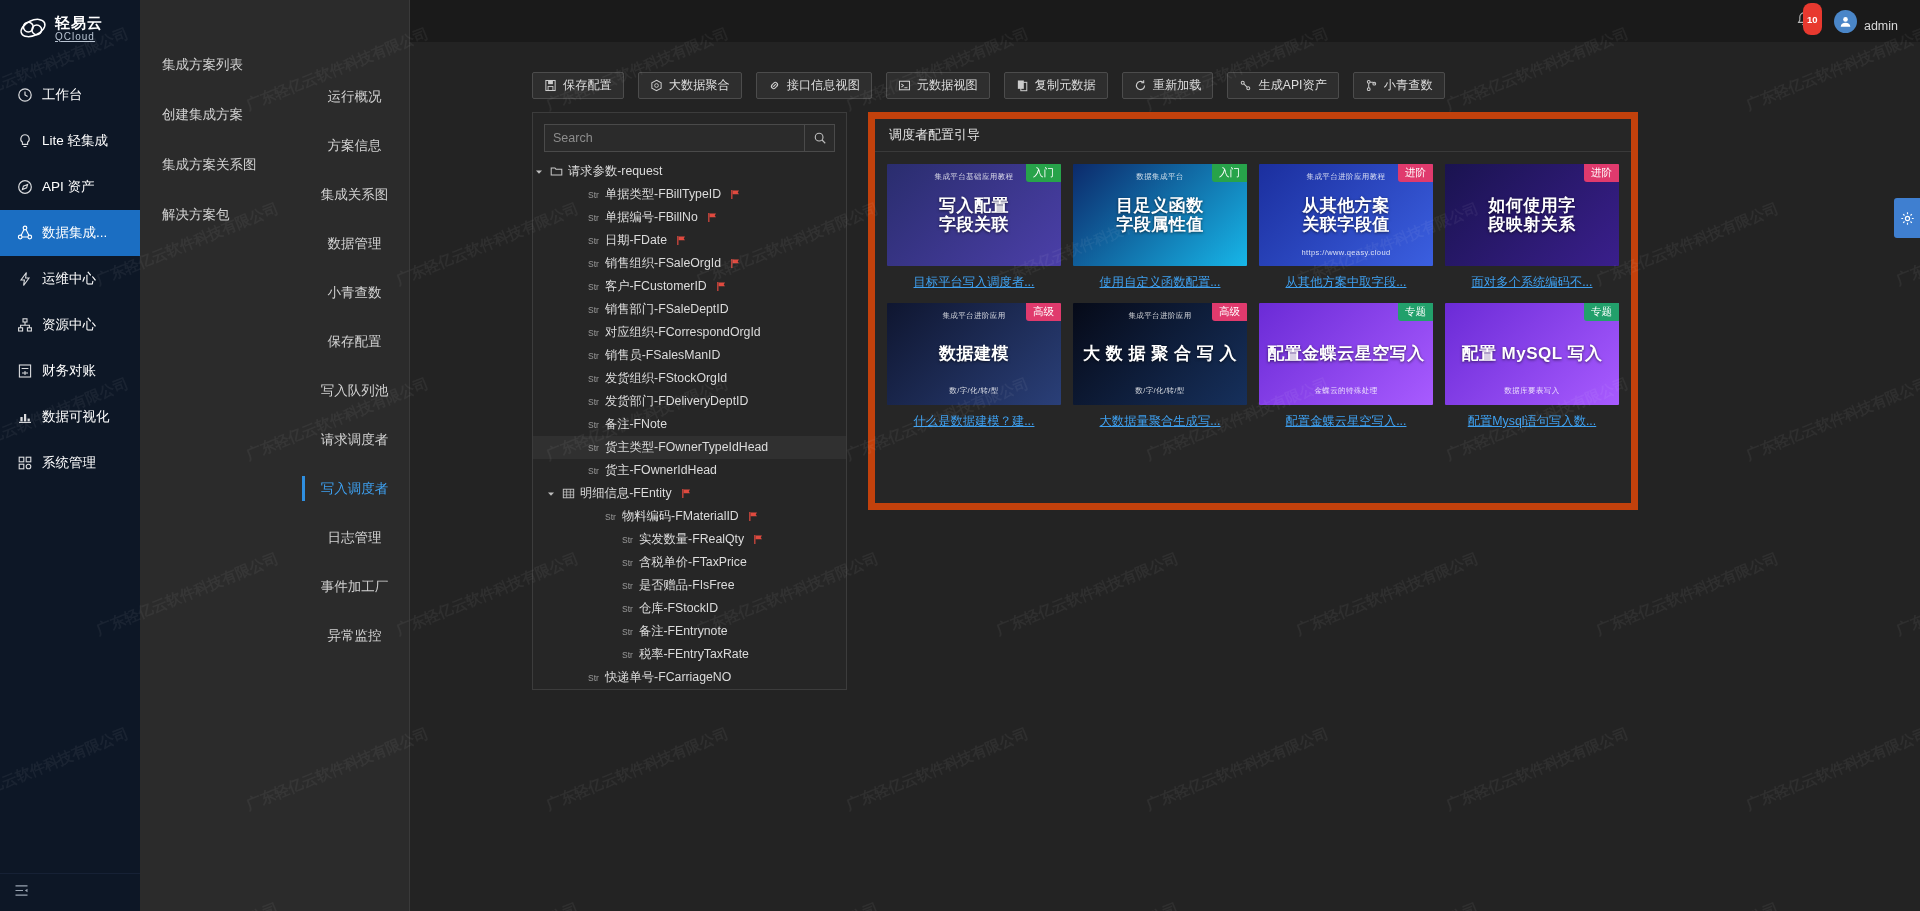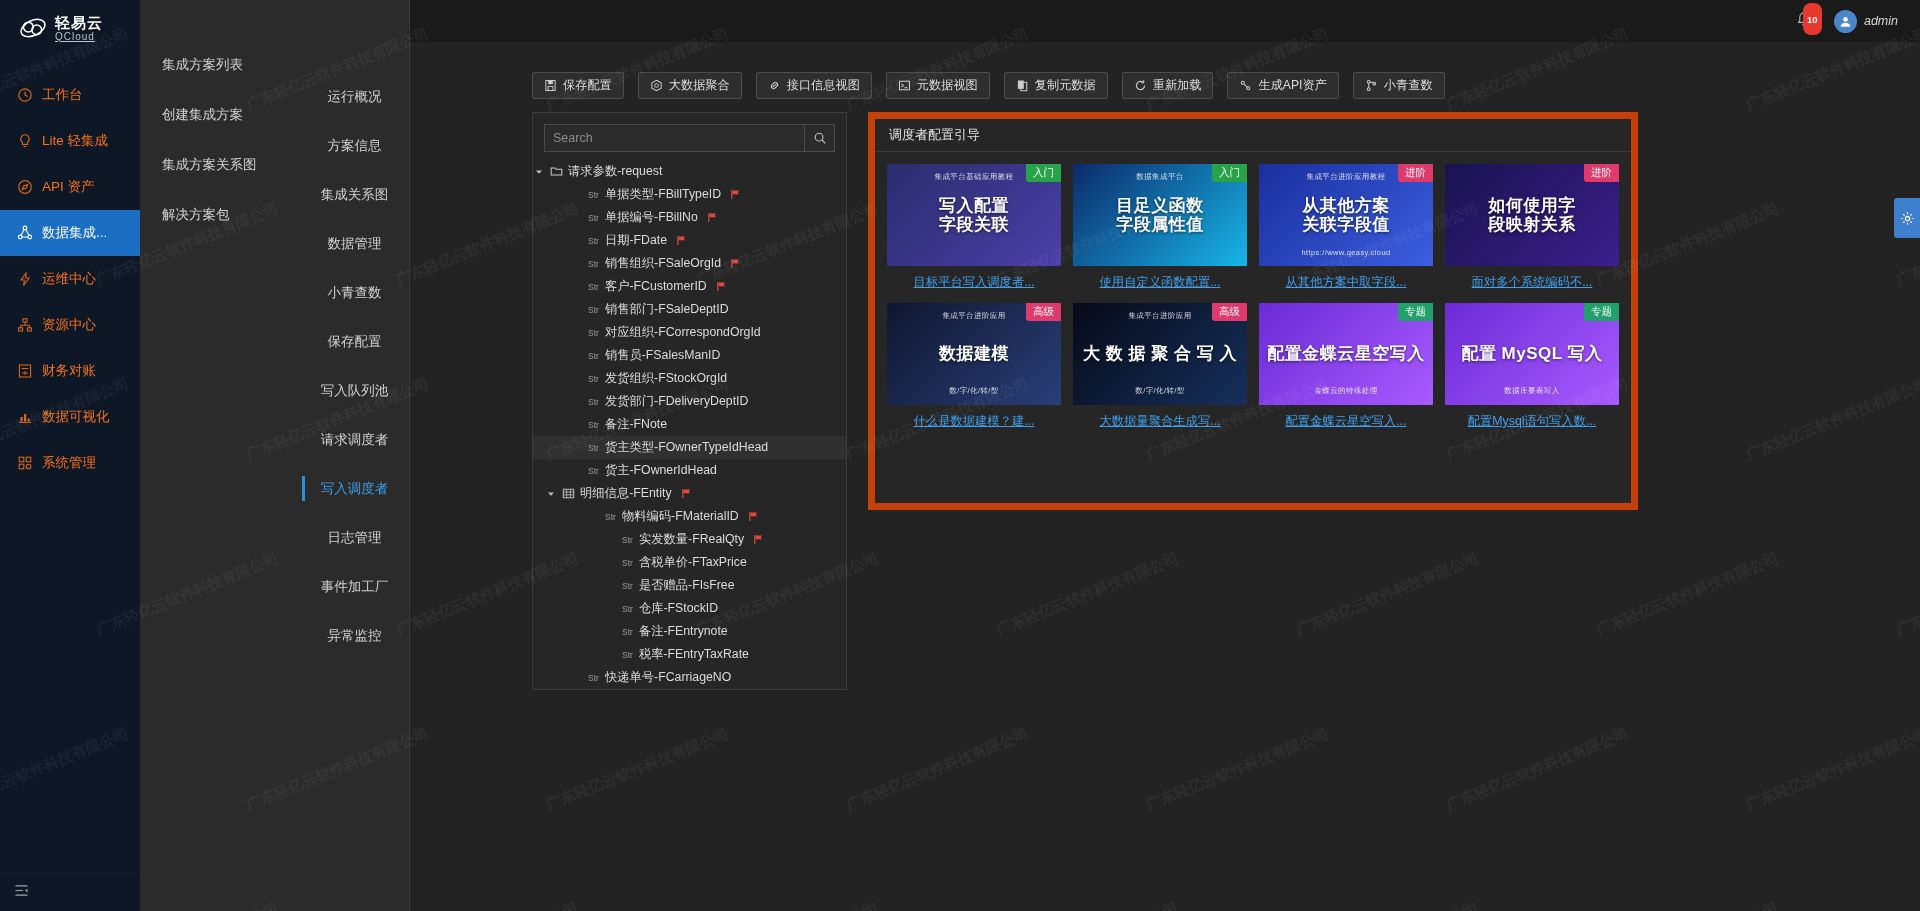--- a/index.html
+++ b/index.html
@@ -25,21 +25,21 @@
     padding-left: 18px;
   }
   .brand-logo { width: 30px; height: 30px; flex: 0 0 30px; }
   .brand-text { display: flex; flex-direction: column; line-height: 1; }
   .brand-name { font-size: 15px; color: #fff; font-weight: bold; letter-spacing: 1px; }
   .brand-sub { font-size: 10px; color: #b9c4d2; letter-spacing: 1px; margin-top: 2px; text-decoration: underline; }
 
   .nav { margin-top: 16px; }
   .nav-item {
     height: 46px; display: flex; align-items: center; gap: 9px;
-    padding-left: 17px; font-size: 13.5px; color: #f97316;
+    padding-left: 17px; font-size: 13.5px; color: #ffffff;
     cursor: pointer;
   }
   .nav-item .ico { width: 16px; height: 16px; flex: 0 0 16px; opacity: .85; display:block; }
   .nav-item.active { background: #1b6ec2; color: #ffffff; }
   .nav-item.active .ico { opacity: 1; }
 
   .sidebar-foot {
     position: absolute; bottom: 0; left: 0; width: 140px; height: 38px;
     display: flex; align-items: center; padding-left: 14px;
     border-top: 1px solid #162135;
@@ -87,21 +87,21 @@
     justify-content: flex-end; padding-right: 22px; gap: 18px;
     z-index: 4;
   }
   .bell-wrap { position: relative; width: 22px; height: 22px; cursor: pointer; }
   .badge {
     position: absolute; top: -7px; left: 9px; min-width: 18px; height: 15px;
     background: #e8392f; color: #fff; border-radius: 8px;
     font-size: 9.5px; display: flex; align-items: center; justify-content: center;
     padding: 16px 4px; font-weight: bold;
   }
-  .user { display: flex; align-items: center; gap: 7px; cursor: pointer; font-style: italic; }
+  .user { display: flex; align-items: flex-end; gap: 7px; cursor: pointer; }
   .avatar {
     width: 23px; height: 23px; border-radius: 50%;
     background: #4a86c8; display:flex; align-items:center; justify-content:center;
   }
   .uname { font-size: 12.5px; color: #d8d8d8; }
 
   
   .toolbar {
     position: absolute; top: 72px; left: 122px;
     display: flex; gap: 14px; z-index: 3;

